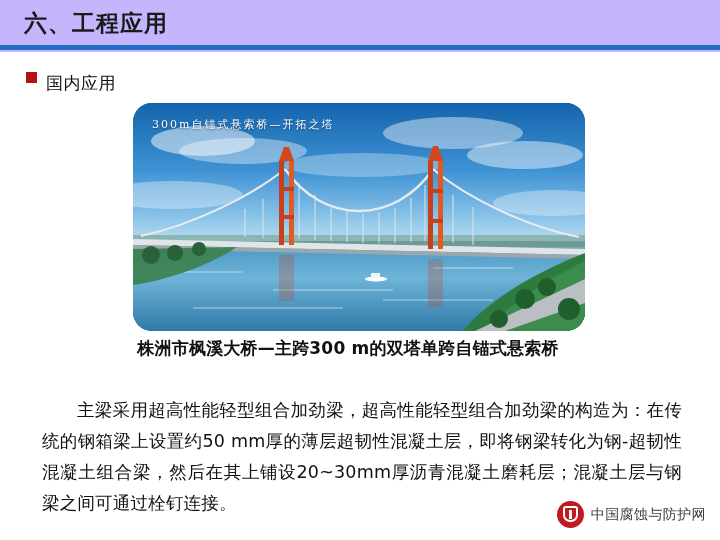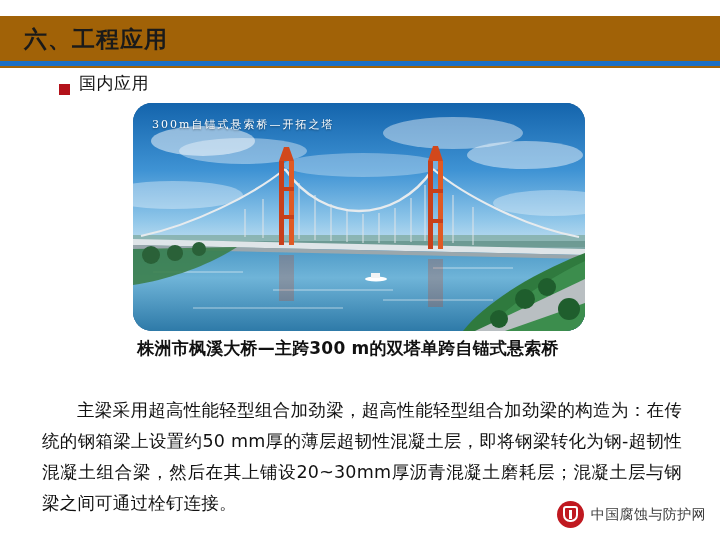--- a/index.html
+++ b/index.html
@@ -11,24 +11,24 @@
     height: 540px;
     background: #ffffff;
     font-family: "DejaVu Sans", "Liberation Sans", sans-serif;
     overflow: hidden;
     position: relative;
   }
 
   
   .slide-header {
     position: absolute;
-    top: 16px; left: 0;
+    top: 0; left: 0;
     width: 720px;
     height: 52px;
-    background: #a16207;
+    background: #c4b5fd;
   }
   .header-title {
     position: absolute;
     left: 24px;
     top: 8px;
     font-size: 23px;
     font-weight: bold;
     color: #1a1a1a;
     letter-spacing: 1px;
     white-space: nowrap;
@@ -41,23 +41,22 @@
     height: 5px;
     background: #1b6fc4;
   }
 
   
   .bullet-row {
     position: absolute;
     left: 26px;
     top: 72px;
     display: flex;
-    align-items: flex-end;
+    align-items: flex-start;
     gap: 9px;
-    margin-left: 33px;
   }
   .bullet-square {
     width: 11px;
     height: 11px;
     background: #b3121a;
     display: inline-block;
   }
   .bullet-text {
     font-size: 17px;
     color: #111111;

